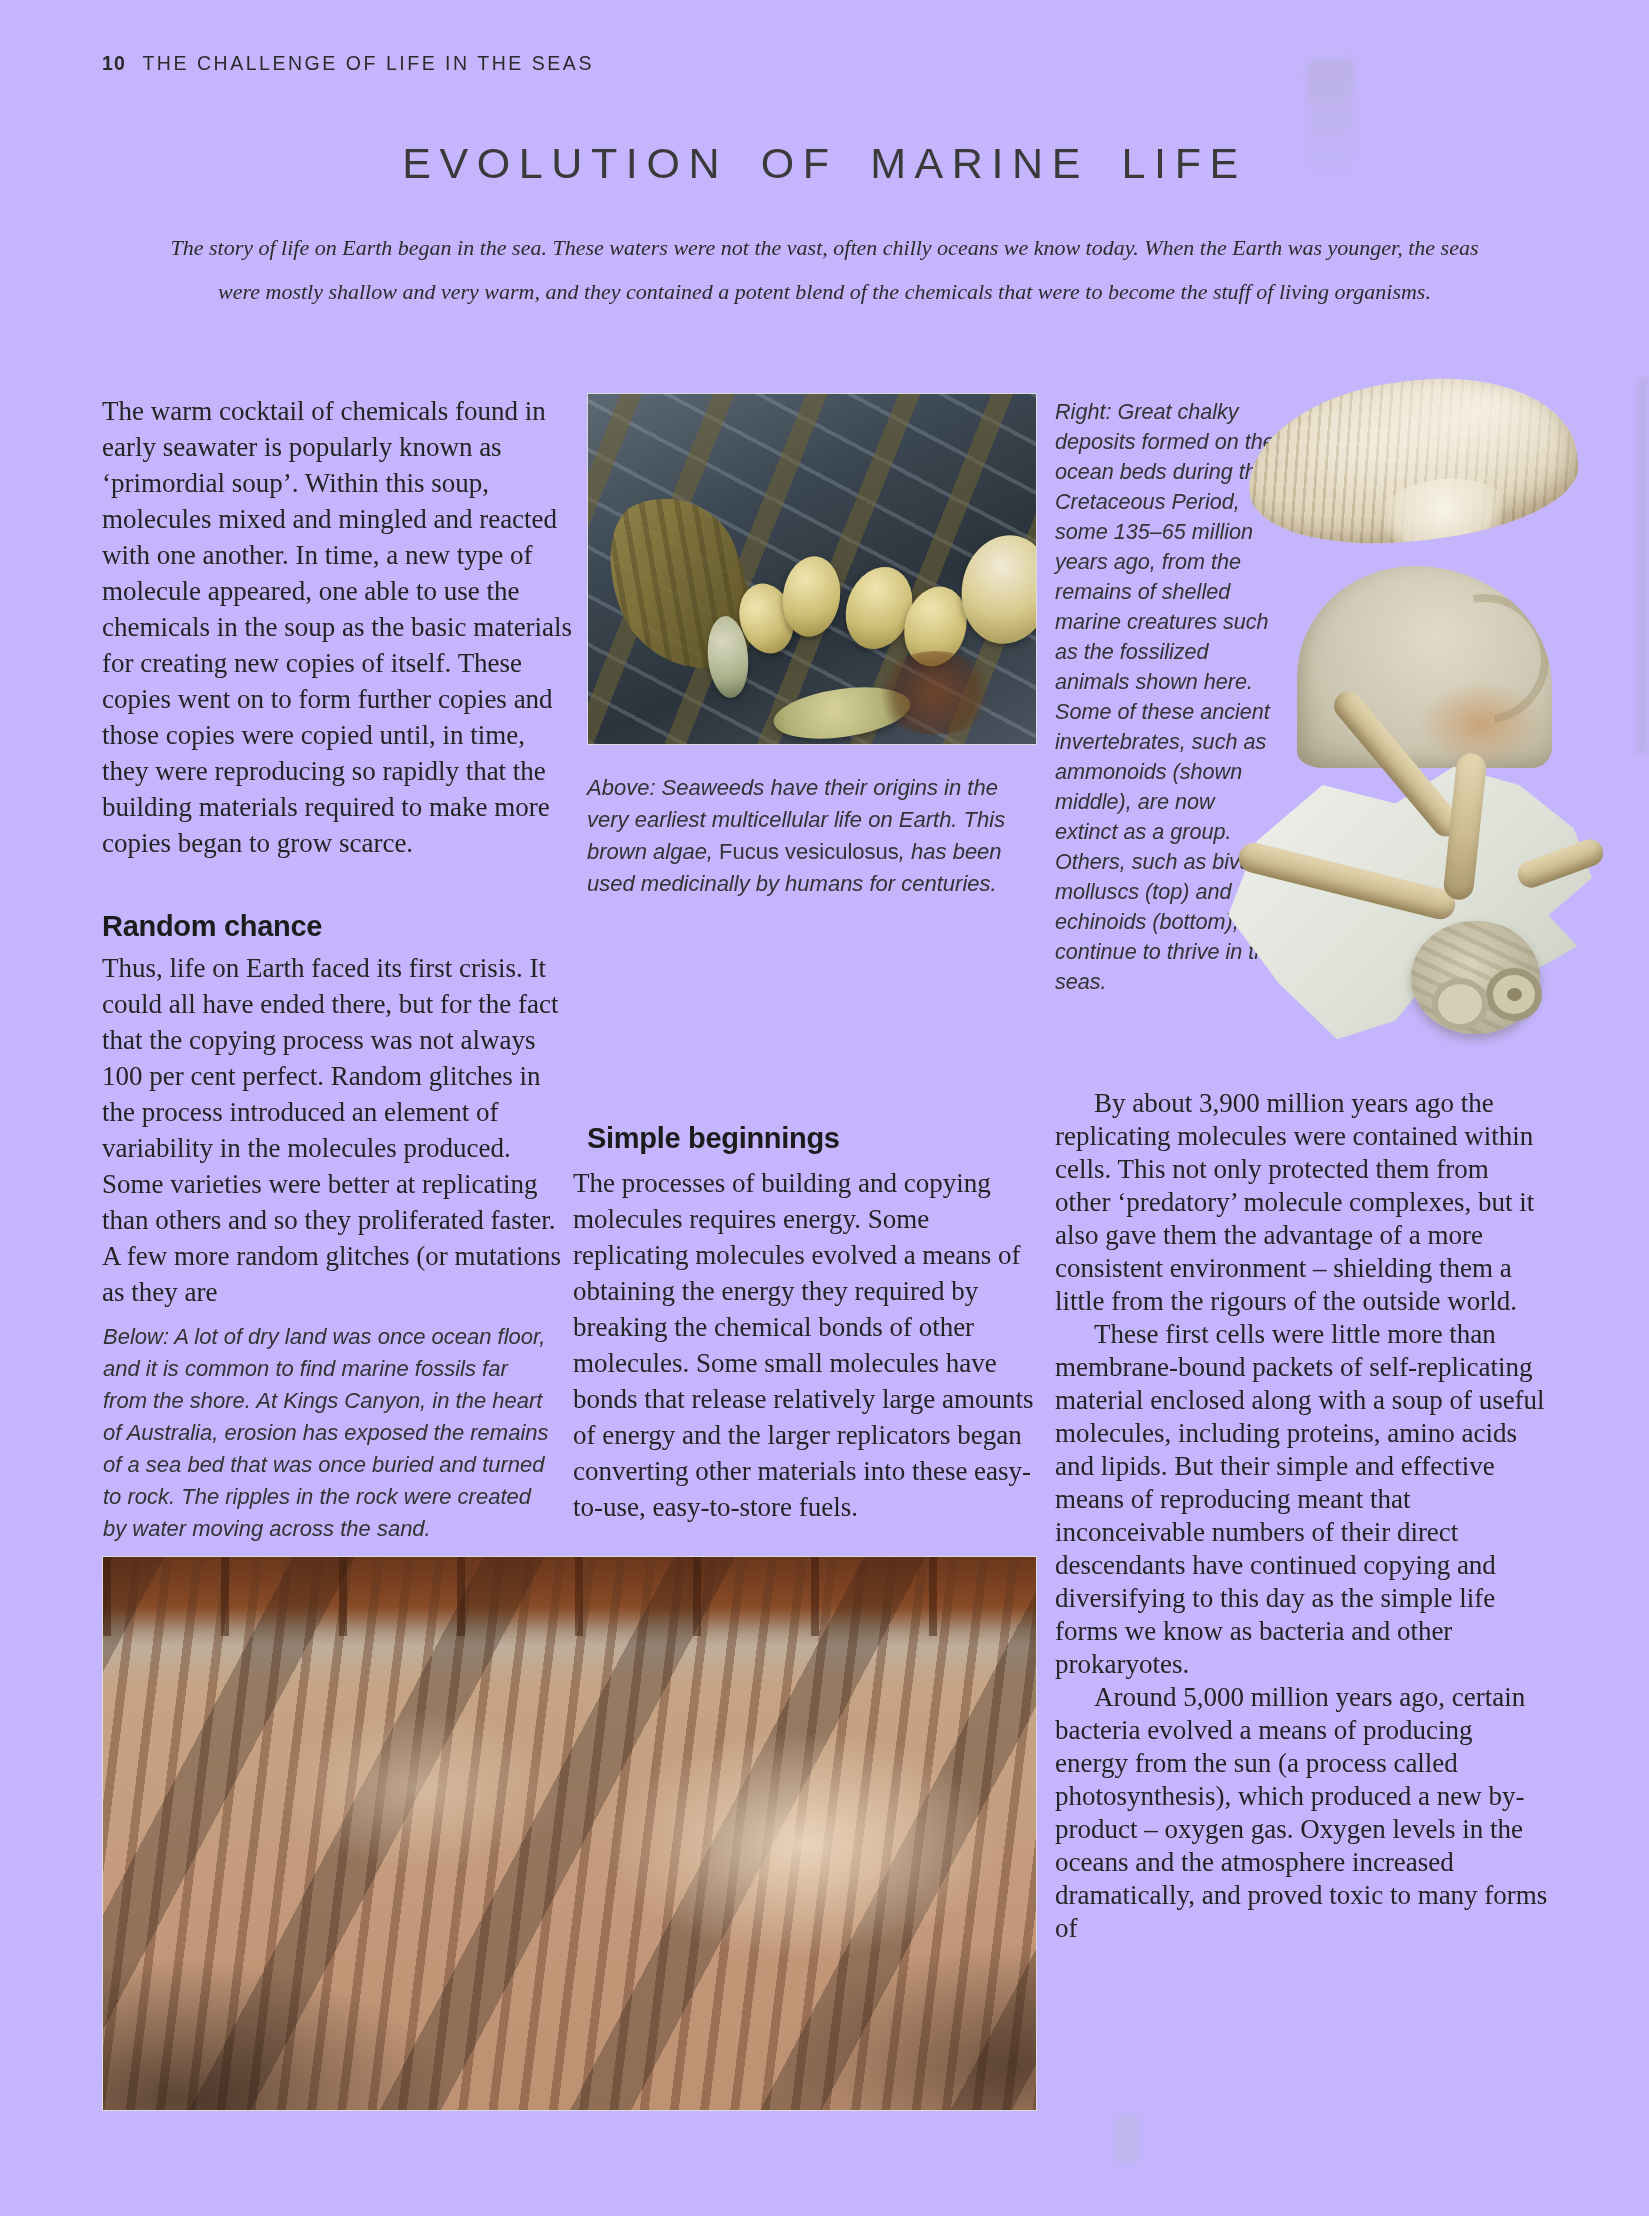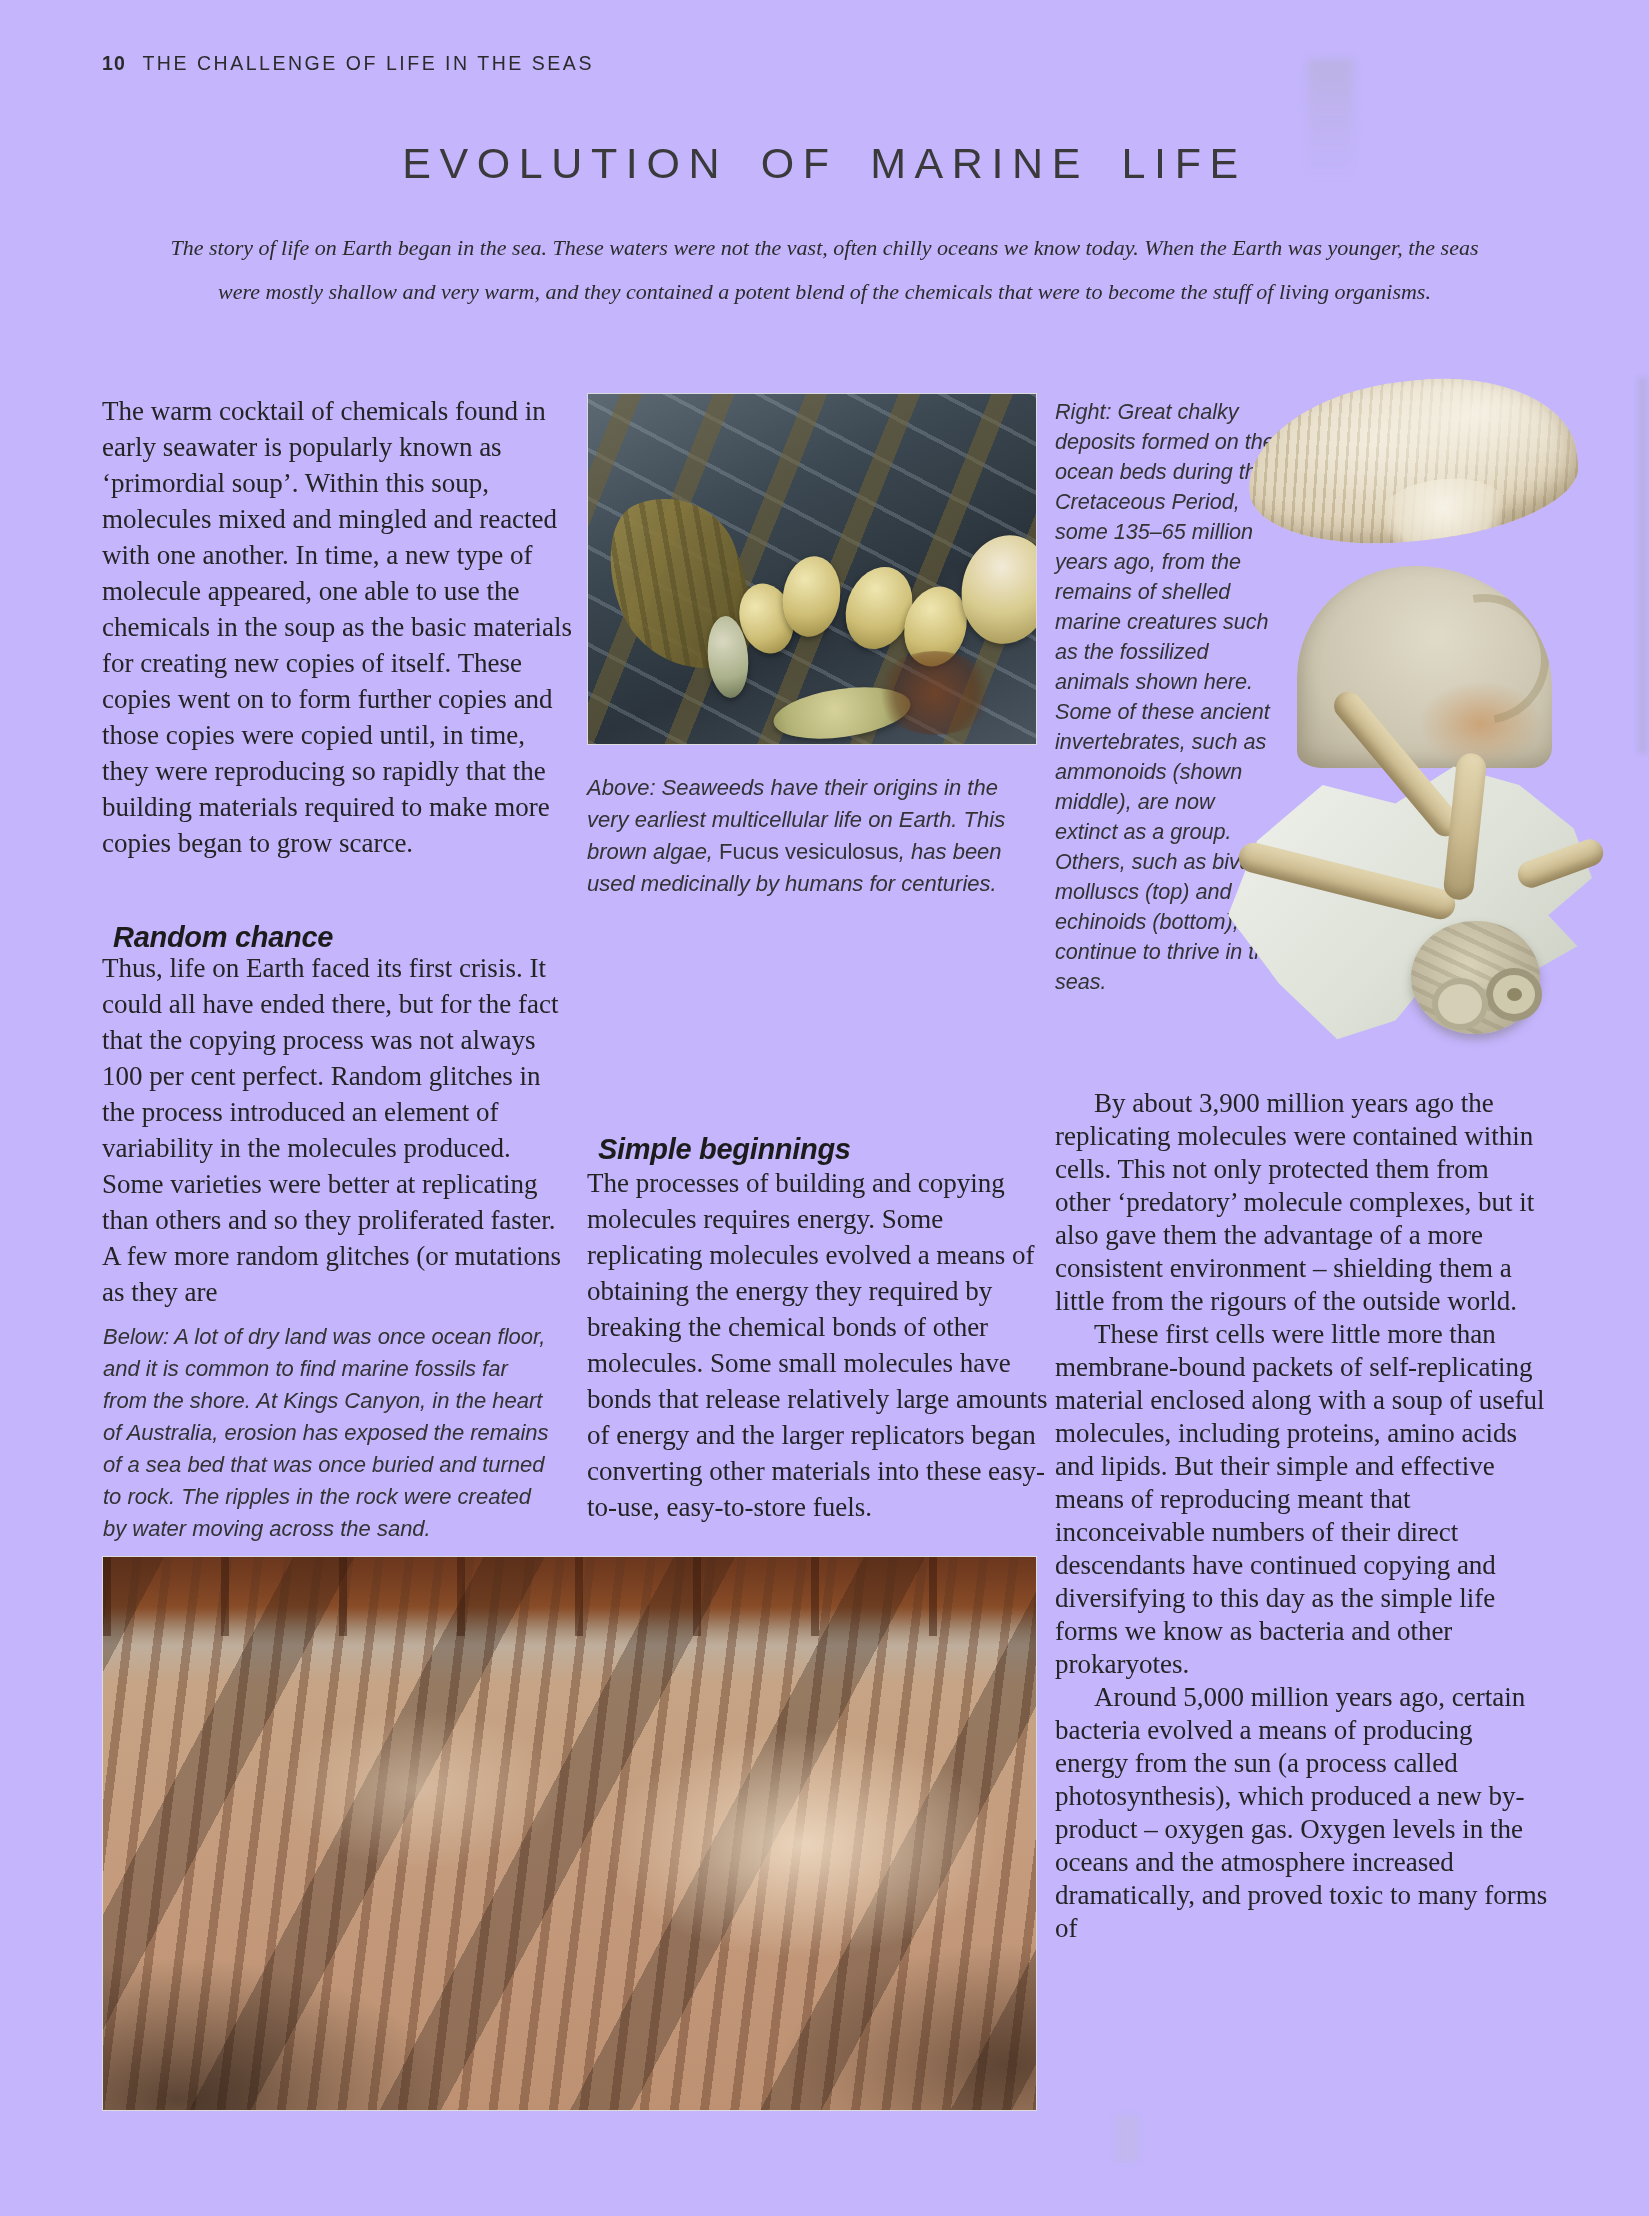--- a/index.html
+++ b/index.html
@@ -10,35 +10,35 @@
   .running-head{position:absolute;left:102px;top:51px;font-family:"Liberation Sans",sans-serif;
     font-size:21px;letter-spacing:2.7px;color:#2b2b2b;transform:scaleX(.93);transform-origin:left top;
     white-space:nowrap;}
   .running-head .page-num{font-weight:700;margin-right:17.5px;letter-spacing:1.3px;}
   .title{position:absolute;left:0;right:0;top:139px;margin:0;text-align:center;
     font-family:"Liberation Sans",sans-serif;font-weight:400;font-size:43px;
     letter-spacing:.2em;word-spacing:.28em;color:#3a3a3a;}
   .intro{position:absolute;left:50%;top:226px;width:1333px;transform:translateX(-50%);margin:0;
     font-style:italic;font-size:22px;line-height:44px;text-align:center;color:#2c2c2c;}
   .body{position:absolute;margin:0;font-size:27px;color:#242424;}
-  .subhead{position:absolute;margin:11px;font-family:"Liberation Sans",sans-serif;
-    font-weight:700;font-size:29px;color:#1c1c1c;letter-spacing:-0.3px;font-style:italic;}
+  .subhead{position:absolute;margin:0;font-family:"Liberation Sans",sans-serif;
+    font-weight:700;font-size:29px;color:#1c1c1c;letter-spacing:-0.3px;}
   .caption{position:absolute;margin:0;font-family:"Liberation Sans",sans-serif;
     font-style:italic;font-size:22px;line-height:32px;color:#333333;}
   .caption .roman{font-style:normal;}
 
   .left-para1{left:102px;top:393px;width:471px;line-height:36px;}
   .left-head {left:102px;top:910px;}
   .left-para2{left:102px;top:950px;width:471px;line-height:36px;}
   .left-caption{left:103px;top:1321px;width:453px;}
 
   .mid-caption{left:587px;top:772px;width:457px;}
   .mid-para1{left:587px;top:909px;width:461px;line-height:36px;}
   .mid-head {left:587px;top:1122px;}
-  .mid-para2{left:587px;top:1165px;width:461px;line-height:36px;}
+  .mid-para2{left:573px;top:1165px;width:461px;line-height:36px;}
 
   .right-caption{left:1055px;top:397px;width:228px;font-size:21.6px;line-height:30px;}
   .right-text{left:1055px;top:1087px;width:494px;line-height:33px;}
   .right-text p{margin:0;text-indent:39px;}
 
   
   .photo{position:absolute;border:0.7px solid #dcdcdc;box-sizing:border-box;}
 
   .seaweed{left:587px;top:393px;width:450px;height:352px;
     background:

